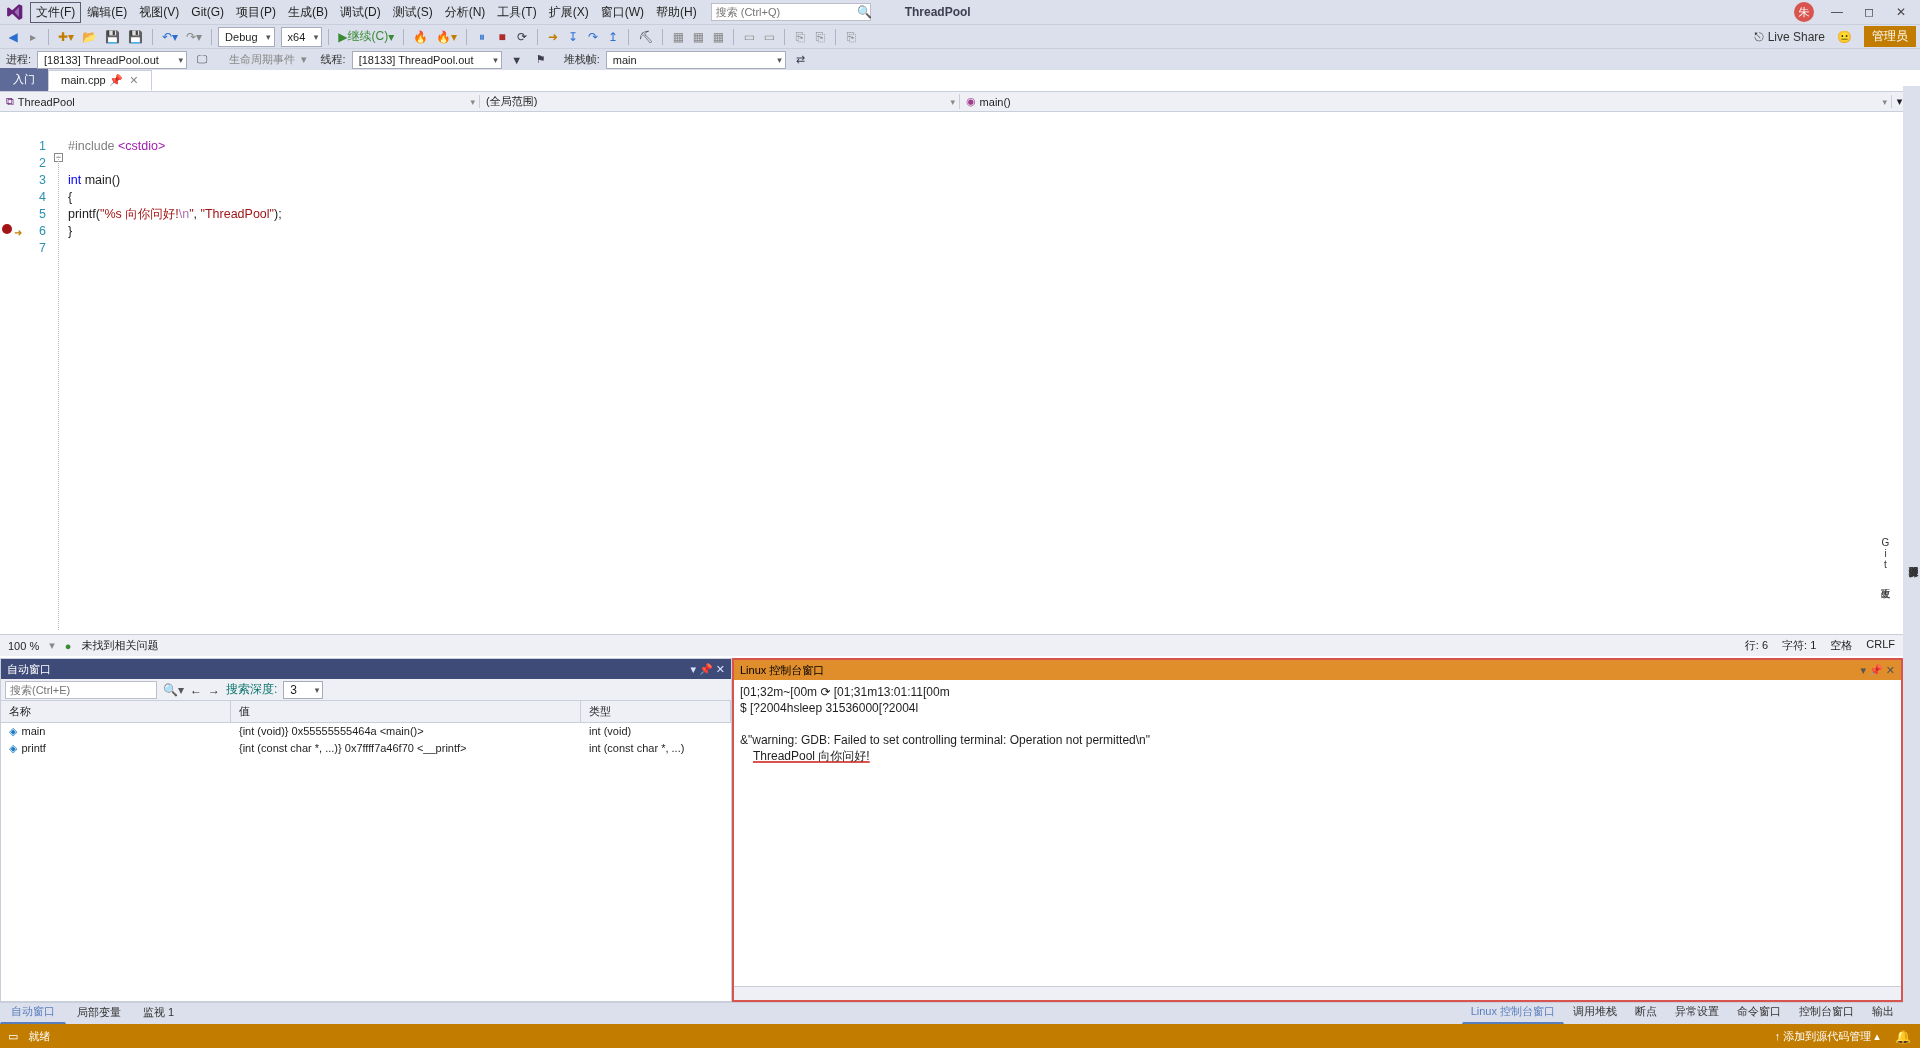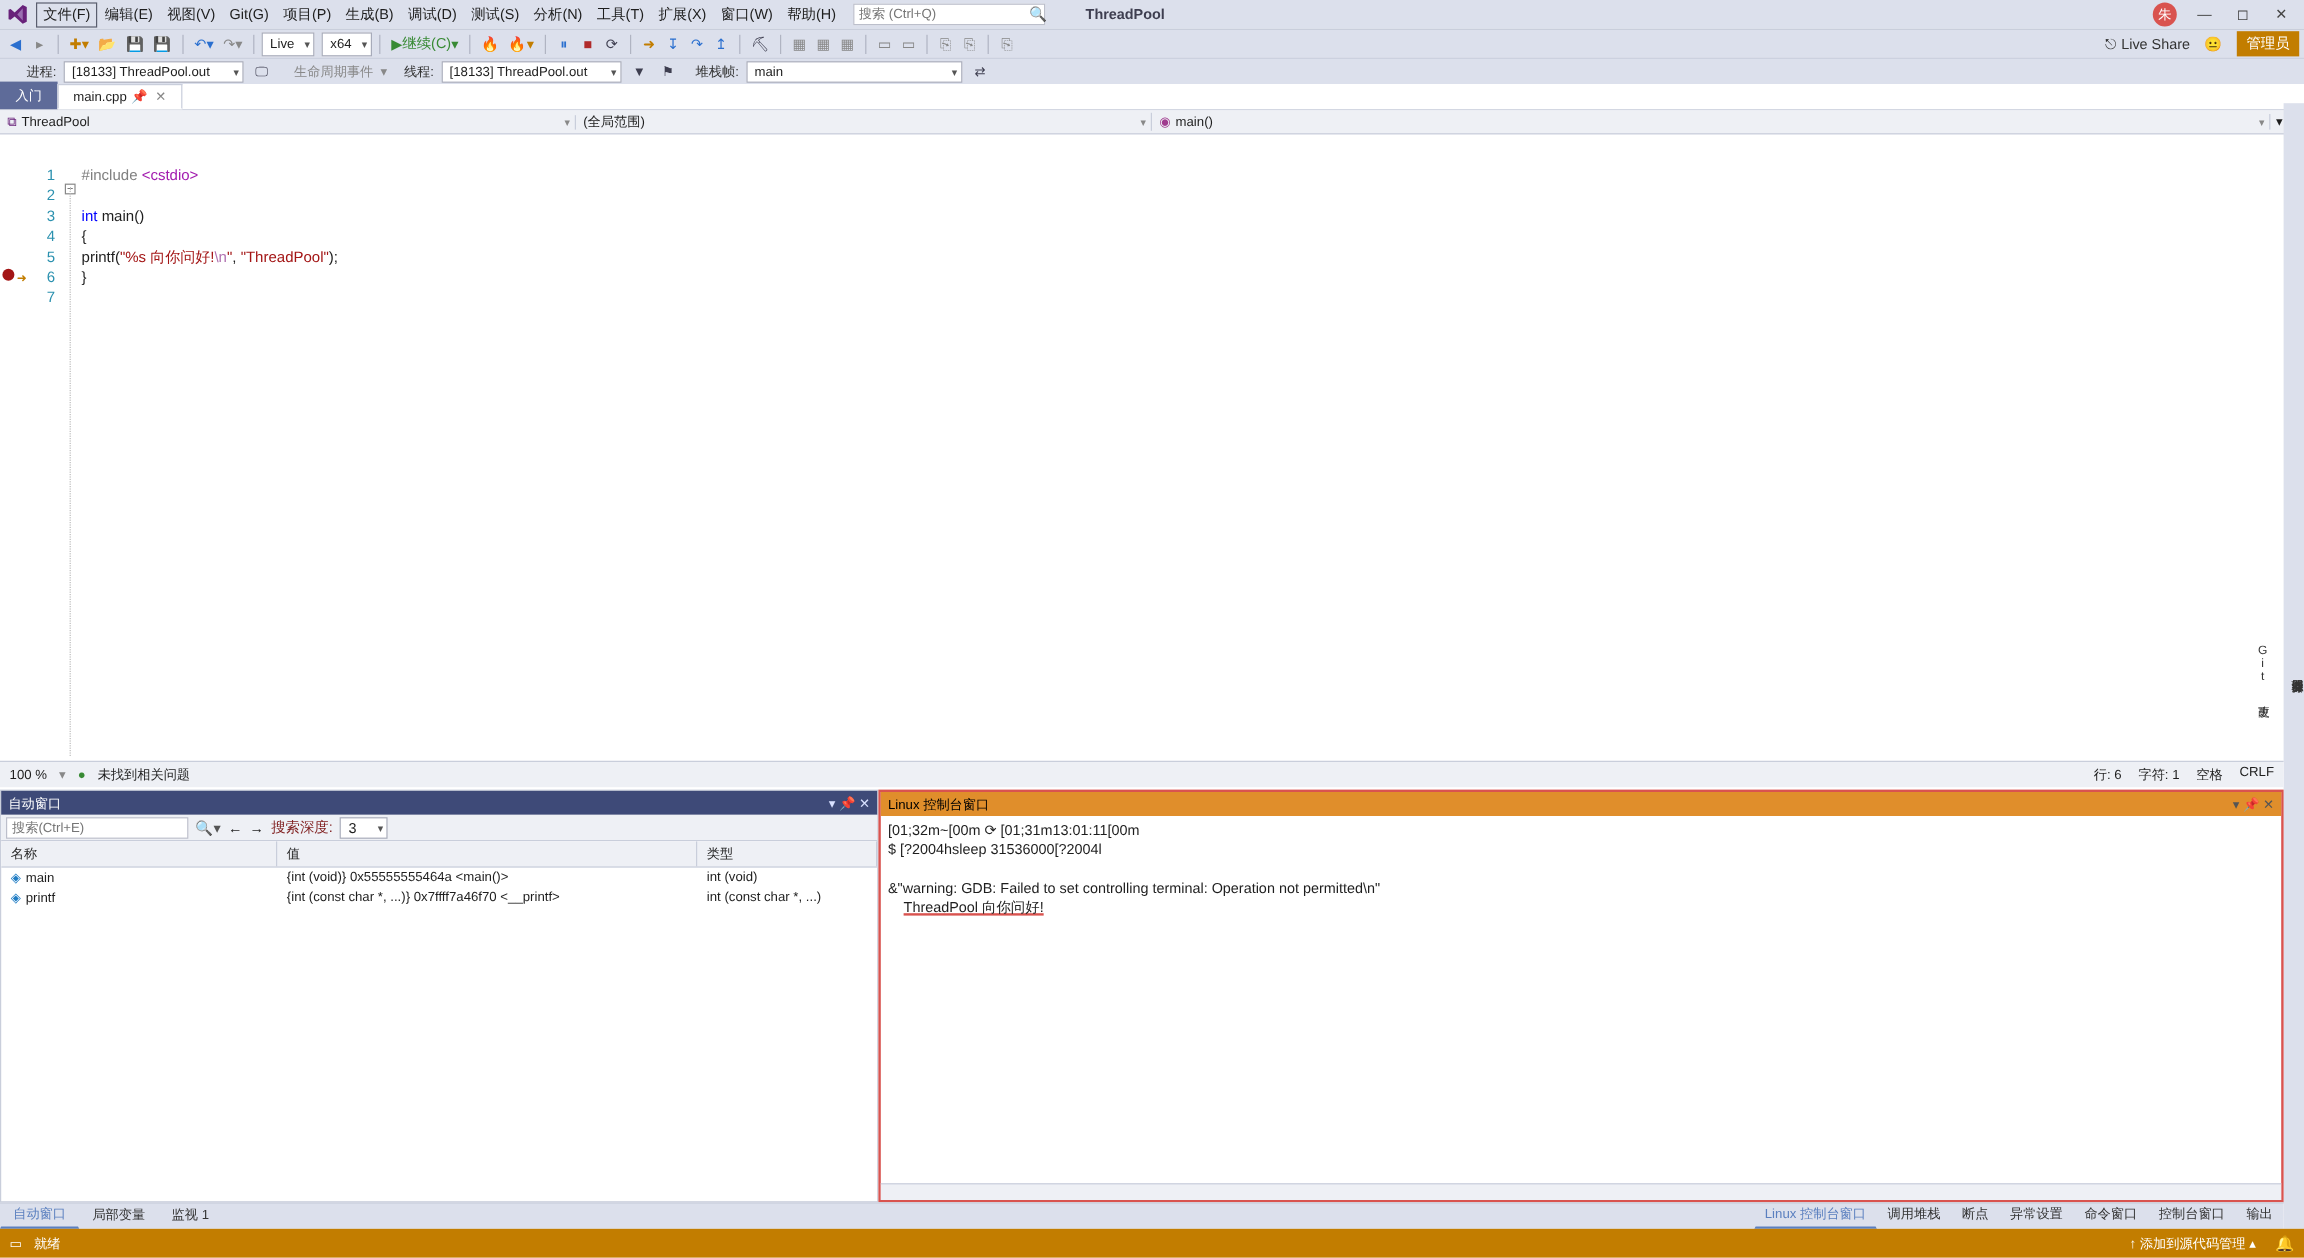--- a/index.html
+++ b/index.html
@@ -25,21 +25,21 @@
 .tb-sep{width:1px;height:16px;background:#b0b4c2;margin:0 4px;}
 .tb-drop{height:20px;border:1px solid #a7abba;background:#fff;padding:0 16px 0 6px;display:flex;align-items:center;position:relative;font-size:11px;}
 .tb-drop::after{content:"▾";position:absolute;right:3px;color:#555;font-size:9px;}
 .tb-play{color:#388a34;}
 .tb-orange{color:#c27d00;}
 .tb-red{color:#b02a2a;}
 .liveshare{margin-left:auto;display:flex;align-items:center;gap:4px;color:#333;}
 .admin-badge{background:#c27d00;color:#fff;padding:2px 8px;margin-left:8px;}
 
 
-.procbar{height:22px;background:#dce0ec;border-top:1px solid #c9cedb;display:flex;align-items:center;padding:0 22px;gap:6px;font-size:11px;}
+.procbar{height:22px;background:#dce0ec;border-top:1px solid #c9cedb;display:flex;align-items:center;padding:0 6px;gap:6px;font-size:11px;}
 .procbar .lbl{color:#333;}
 .proc-drop{height:18px;border:1px solid #a7abba;background:#fff;padding:0 18px 0 6px;display:flex;align-items:center;position:relative;min-width:120px;}
 .proc-drop::after{content:"▾";position:absolute;right:3px;color:#555;font-size:9px;}
 .proc-lcb{margin-left:12px;color:#888;}
 
 
 .doc-tabs{height:22px;background:#fff;display:flex;align-items:flex-end;border-bottom:1px solid #c9cedb;}
 .doc-tab{padding:3px 12px;border:1px solid transparent;font-size:11px;cursor:default;}
 .doc-tab.start{background:#5e6b99;color:#fff;}
 .doc-tab.active{background:#fff;border:1px solid #c9cedb;border-bottom:1px solid #fff;color:#1e1e1e;position:relative;}
@@ -82,21 +82,21 @@
 .bottom{position:absolute;left:0;right:17px;bottom:46px;top:658px;display:flex;}
 .panel{display:flex;flex-direction:column;border:1px solid #c9cedb;}
 .panel.left{width:732px;}
 .panel.right{flex:1;border:2px solid #d9534f;}
 .panel-title{height:20px;background:#3e4a78;color:#fff;display:flex;align-items:center;padding:0 6px;font-size:11px;}
 .panel-title.orange{background:#e08e2b;color:#000;}
 .panel-title .tools{margin-left:auto;display:flex;gap:3px;color:#d9e1ff;}
 .panel-search{height:22px;background:#eef0f5;border-bottom:1px solid #c9cedb;display:flex;align-items:center;padding:0 4px;gap:6px;}
 .panel-search input{flex:0 0 140px;height:18px;border:1px solid #bcbfcb;padding:0 4px;font-size:11px;}
 .panel-search .mag{color:#555;}
-.depth-lbl{color:#7f1d1d;}
+.depth-lbl{color:#0f766e;}
 .p-table{flex:1;overflow:auto;}
 .p-head{display:flex;background:#eef0f5;border-bottom:1px solid #c9cedb;font-size:11px;}
 .p-head div{padding:3px 8px;border-right:1px solid #c9cedb;}
 .p-row{display:flex;font-size:11px;}
 .p-row div{padding:2px 8px;}
 .col-n{width:230px;}
 .col-v{width:350px;}
 .col-t{flex:1;}
 .var-ico{color:#1e7cc4;margin-right:4px;}
 
@@ -159,21 +159,21 @@
   <div class="tb-btn" style="color:#888">▸</div>
   <div class="tb-sep"></div>
   <div class="tb-btn" style="color:#c27d00">✚▾</div>
   <div class="tb-btn" style="color:#c27d00">📂</div>
   <div class="tb-btn" style="color:#3e4a78">💾</div>
   <div class="tb-btn" style="color:#3e4a78">💾</div>
   <div class="tb-sep"></div>
   <div class="tb-btn" style="color:#2a6fcf">↶▾</div>
   <div class="tb-btn" style="color:#888">↷▾</div>
   <div class="tb-sep"></div>
-  <div class="tb-drop">Live</div>
+  <div class="tb-drop">Debug</div>
   <div class="tb-drop" style="margin-left:4px">x64</div>
   <div class="tb-sep"></div>
   <div class="tb-btn tb-play">▶ <span>继续(C)</span> ▾</div>
   <div class="tb-sep"></div>
   <div class="tb-btn tb-orange">🔥</div>
   <div class="tb-btn tb-orange">🔥▾</div>
   <div class="tb-sep"></div>
   <div class="tb-btn" style="color:#2a6fcf">⏸</div>
   <div class="tb-btn tb-red">■</div>
   <div class="tb-btn">⟳</div>

